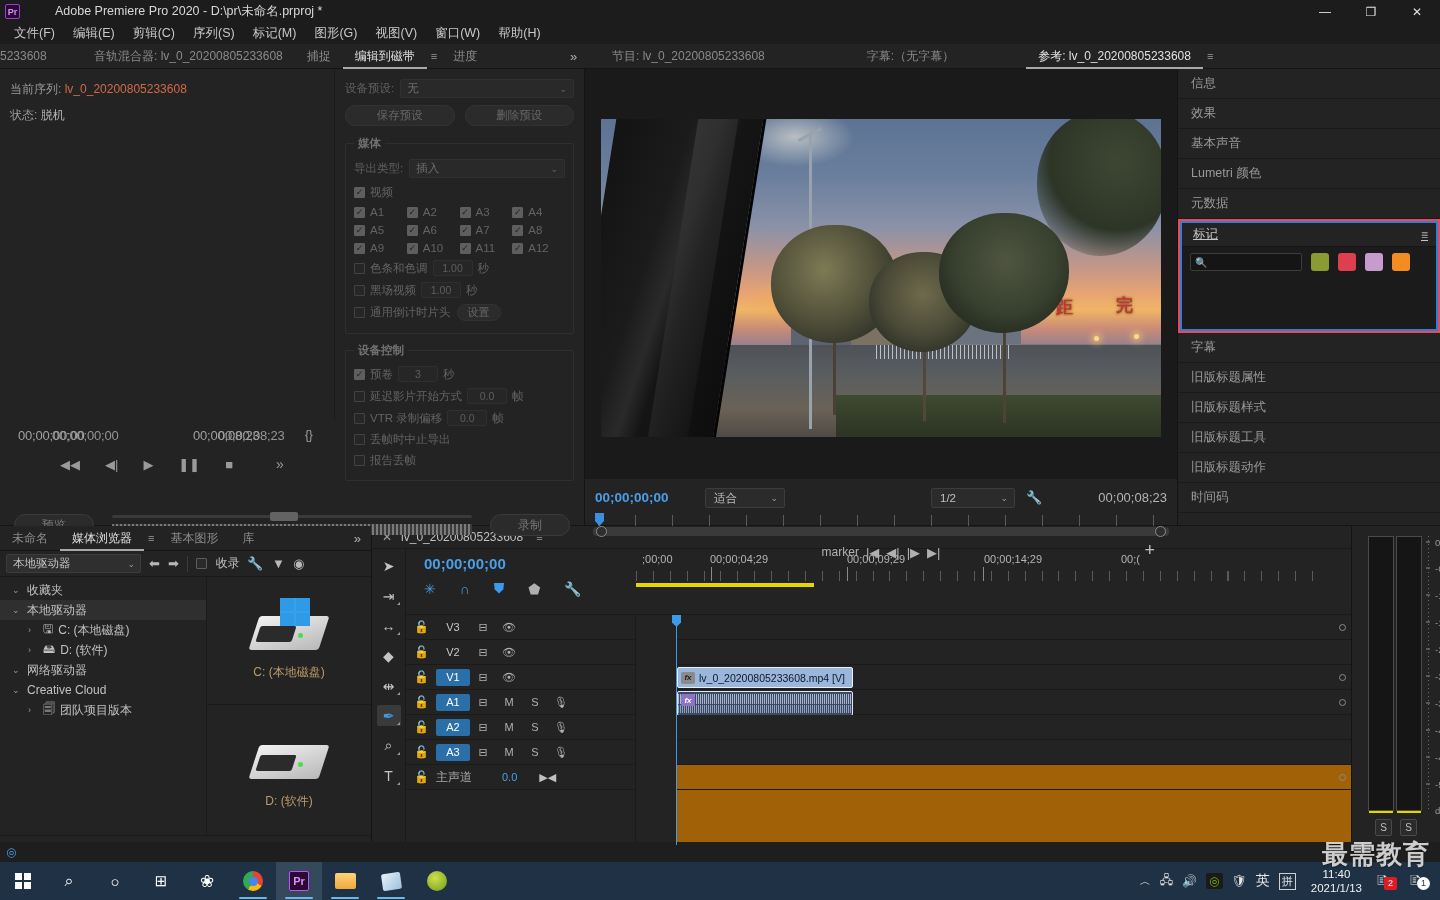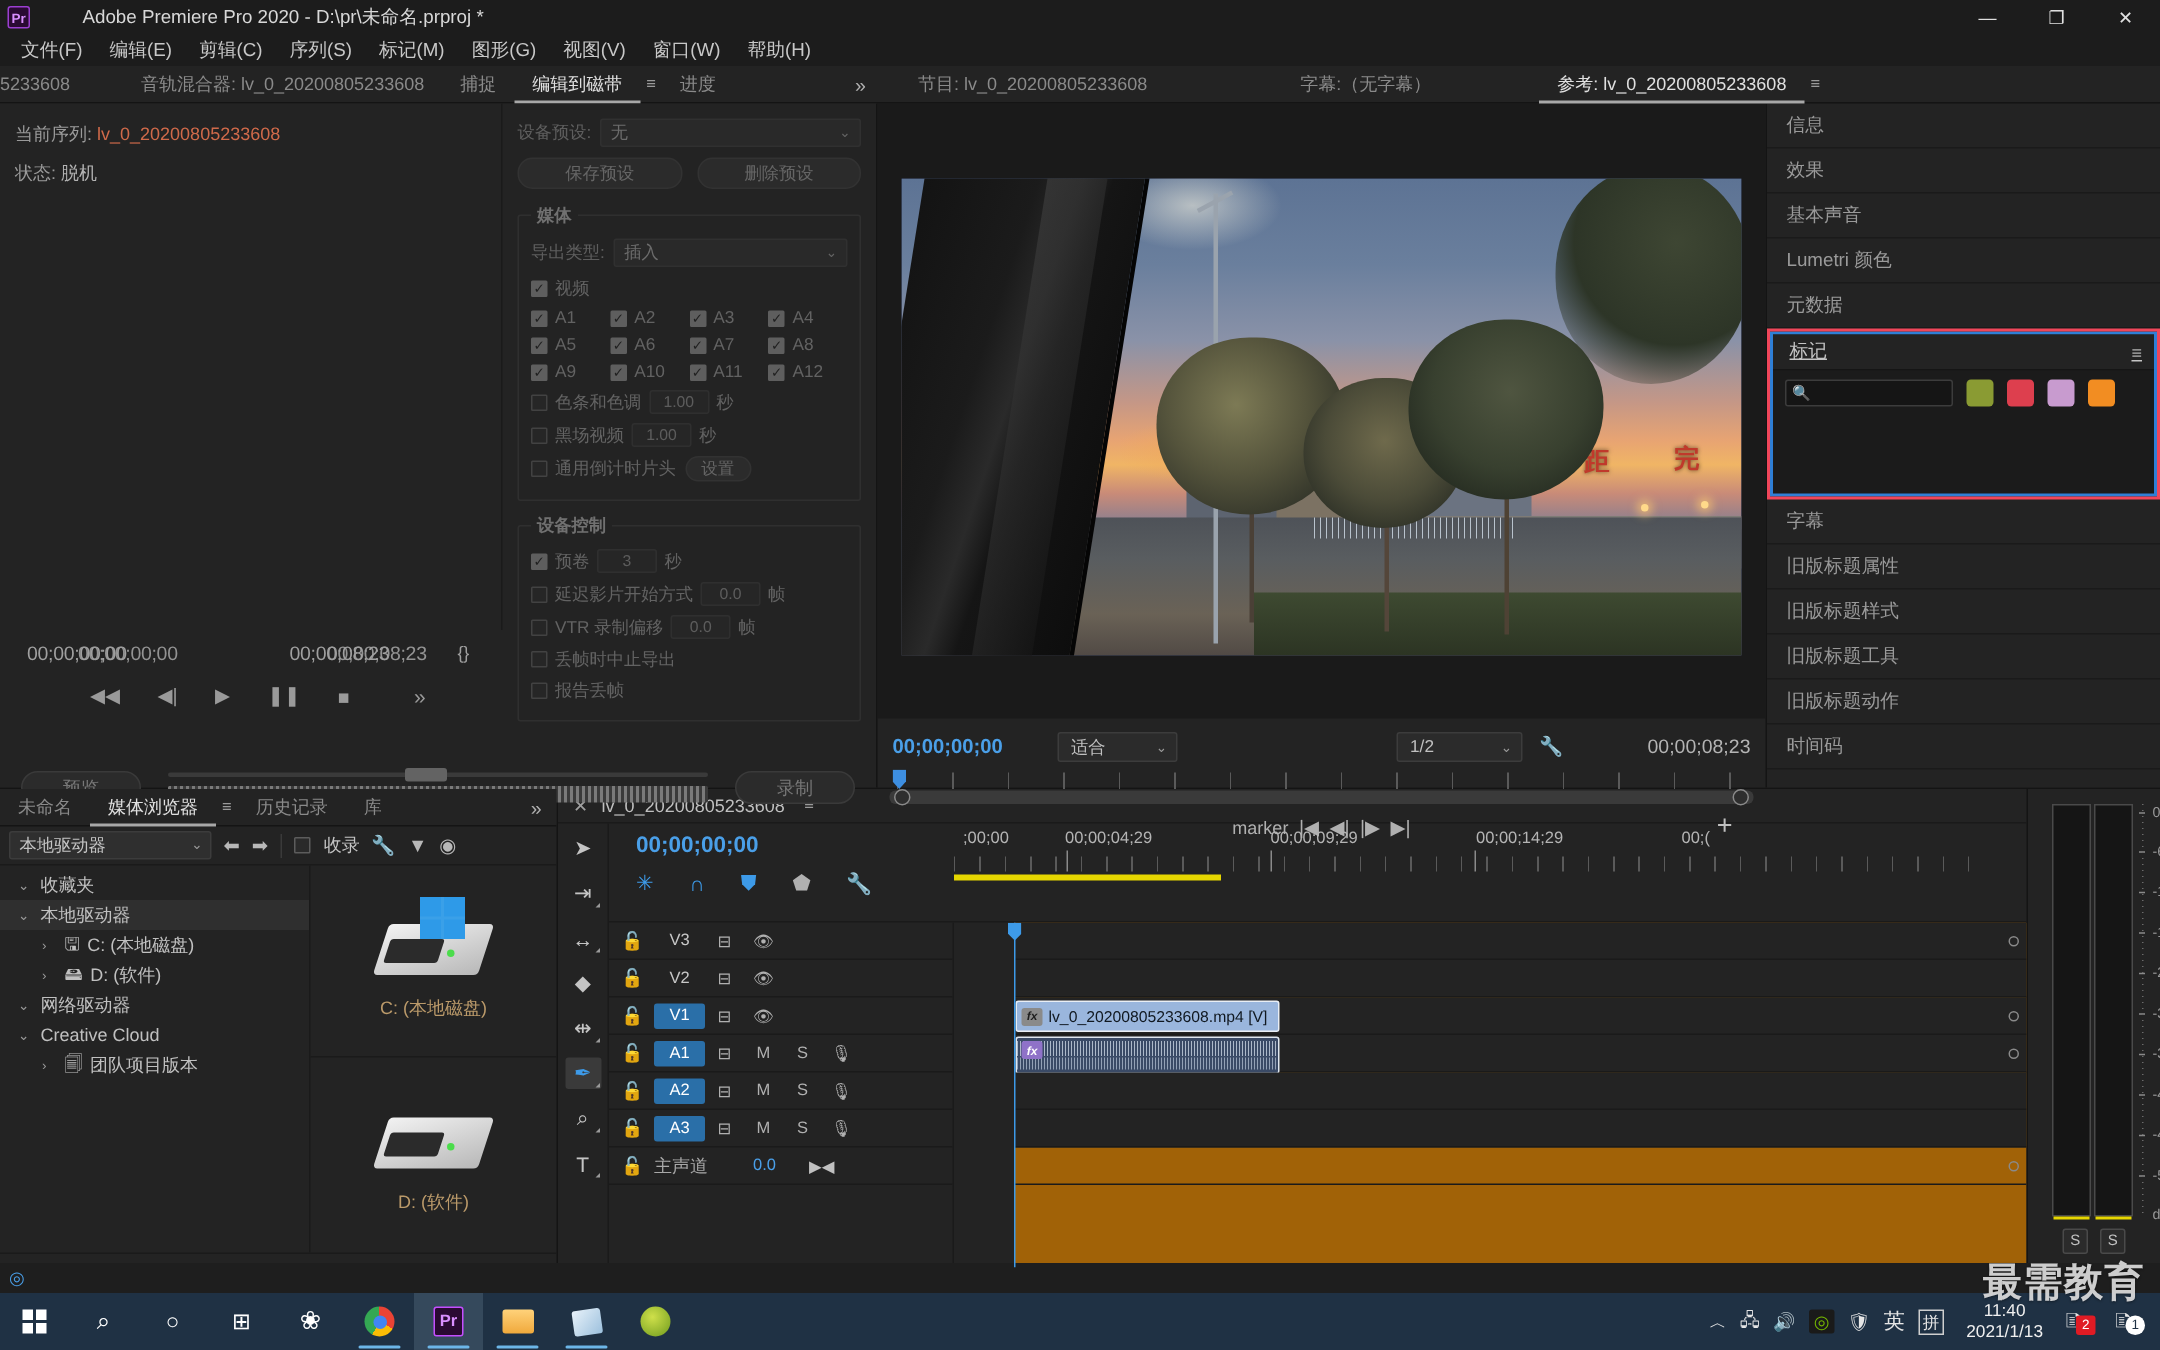--- a/index.html
+++ b/index.html
@@ -621,21 +621,21 @@
     </div>
   </div>
 
   <div class="bottom-region">
 
     <div class="mb-panel">
       <div class="panel-tabs">
         <div class="ptab dim">未命名</div>
         <div class="ptab active">媒体浏览器</div>
         <div class="hamburger">≡</div>
-        <div class="ptab dim">历史记录</div>
+        <div class="ptab dim">基本图形</div>
         <div class="ptab dim">库</div>
         <div class="chev">»</div>
       </div>
       <div class="mb-toolbar">
         <div class="mb-dd">
           <span>本地驱动器</span>
           <span class="arrow">⌄</span>
         </div>
         <span class="tool-ico">⬅</span>
         <span class="tool-ico">➡</span>

